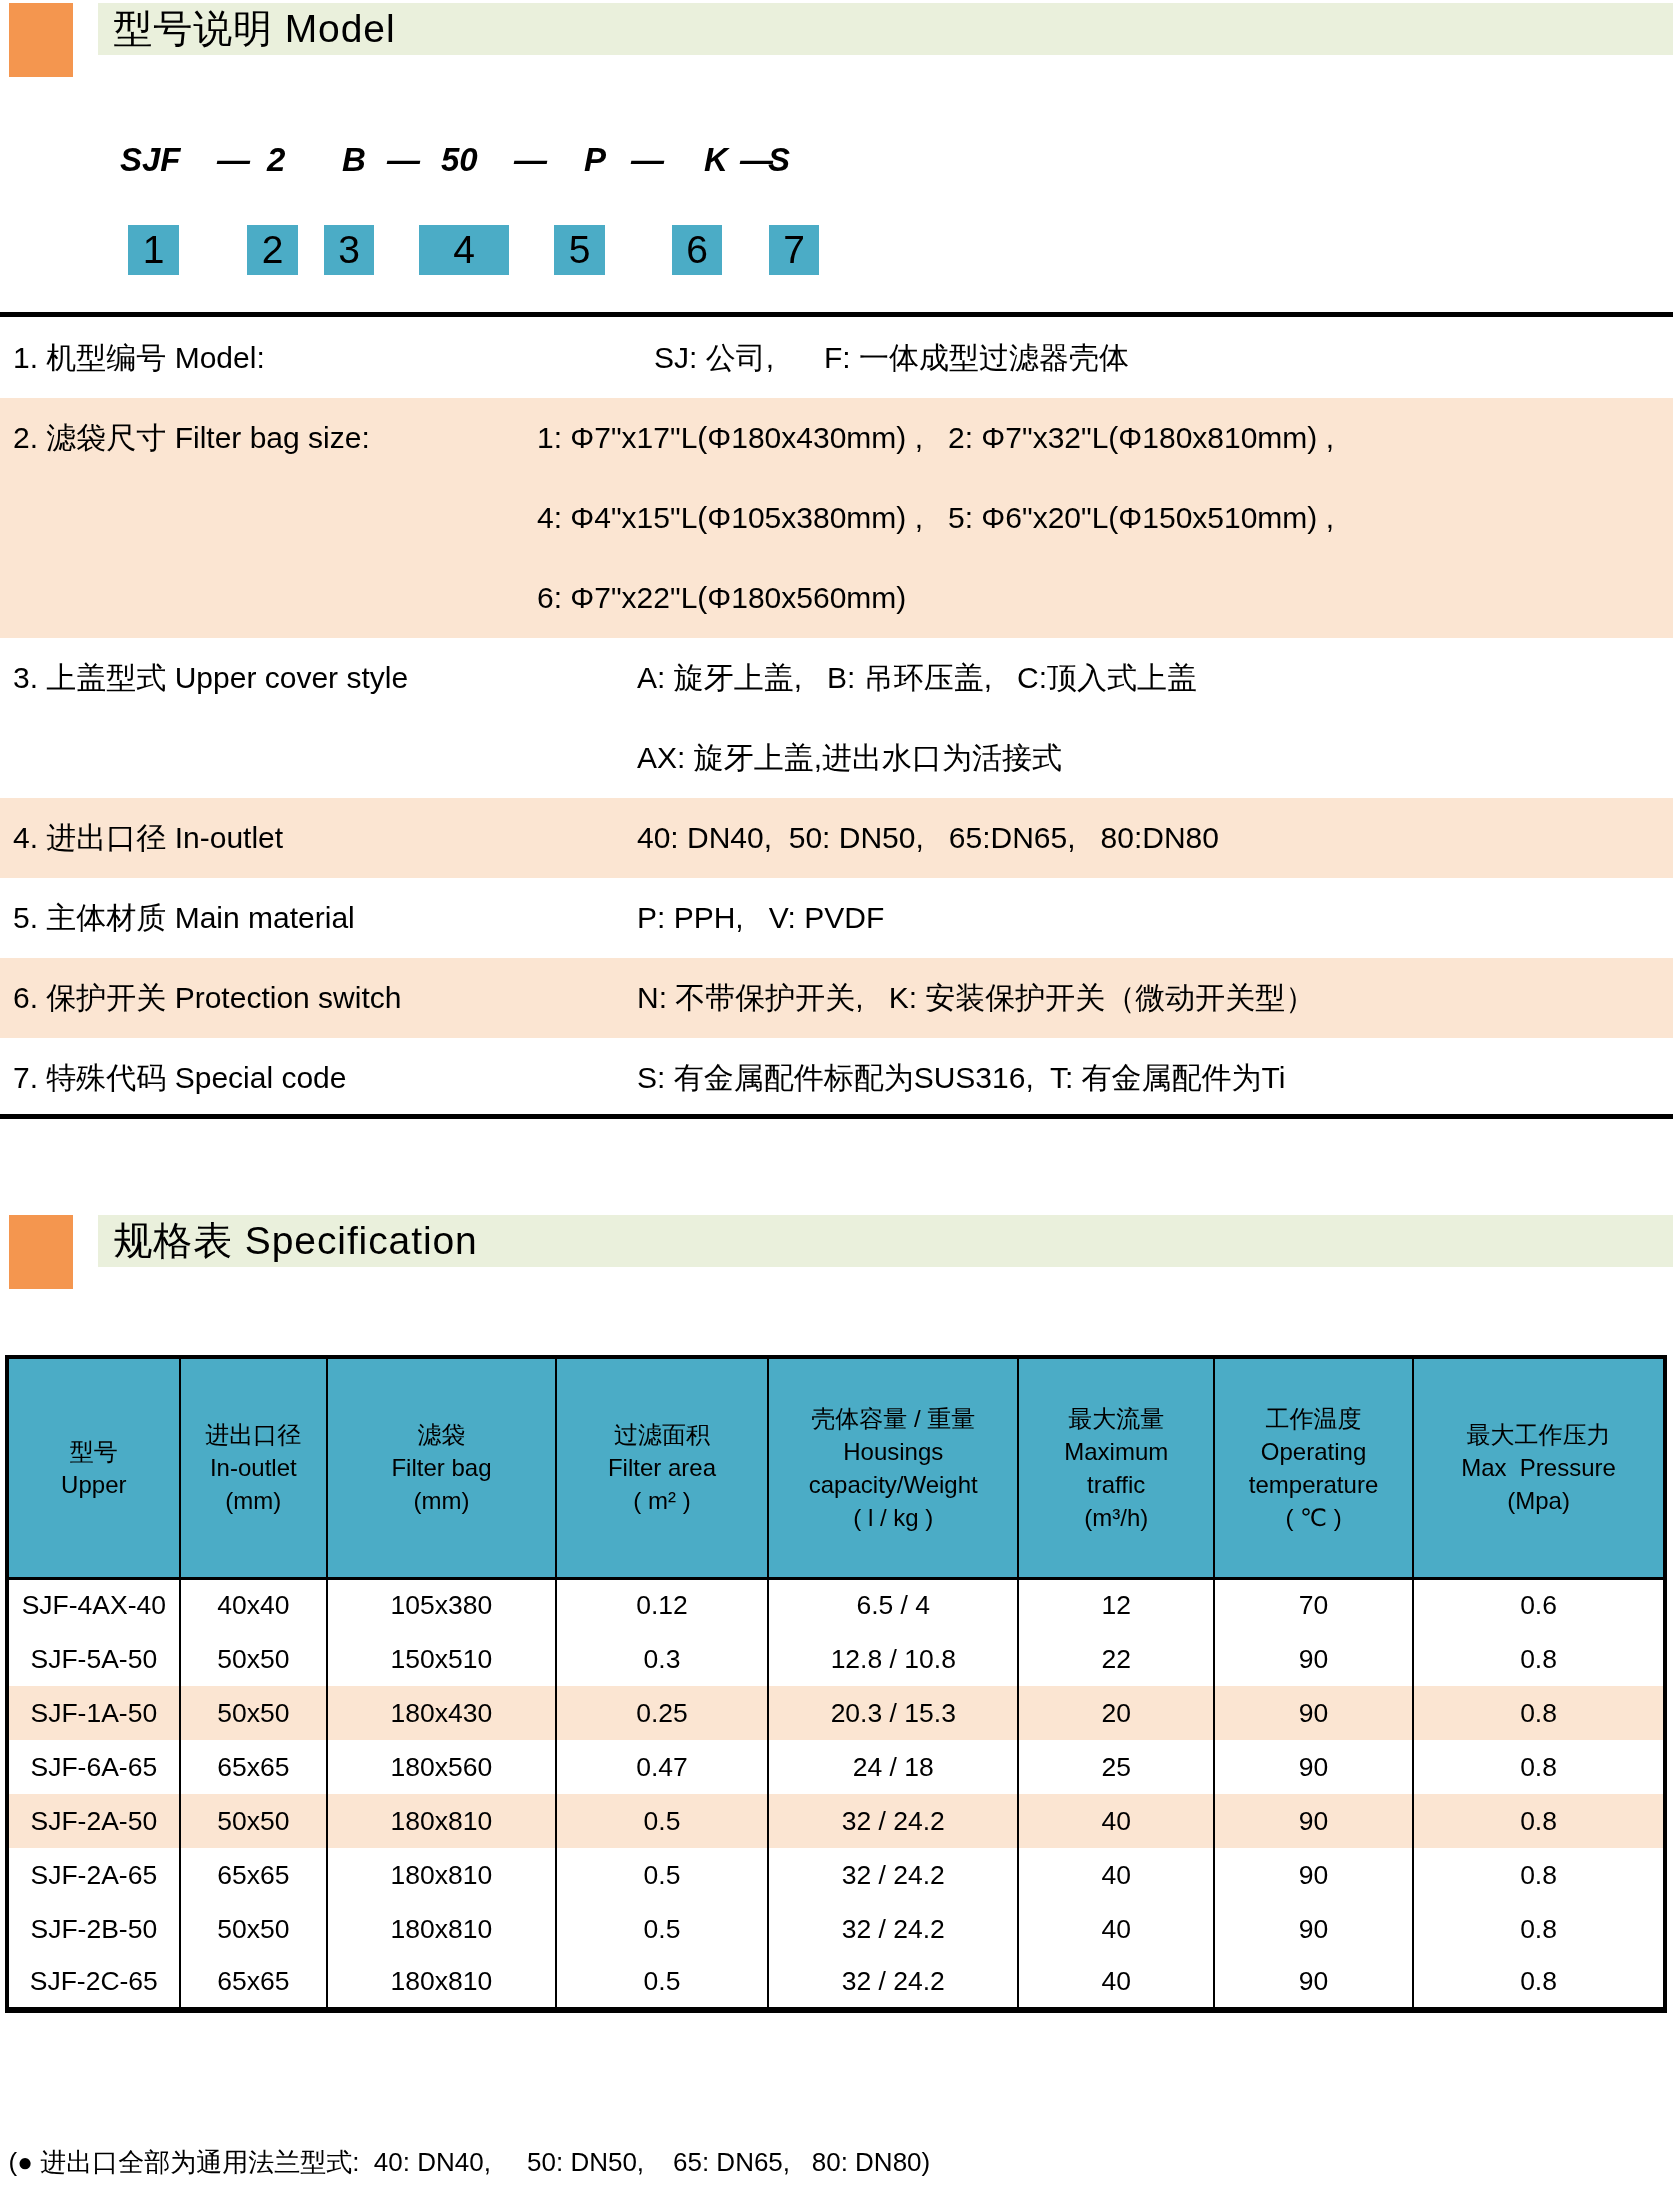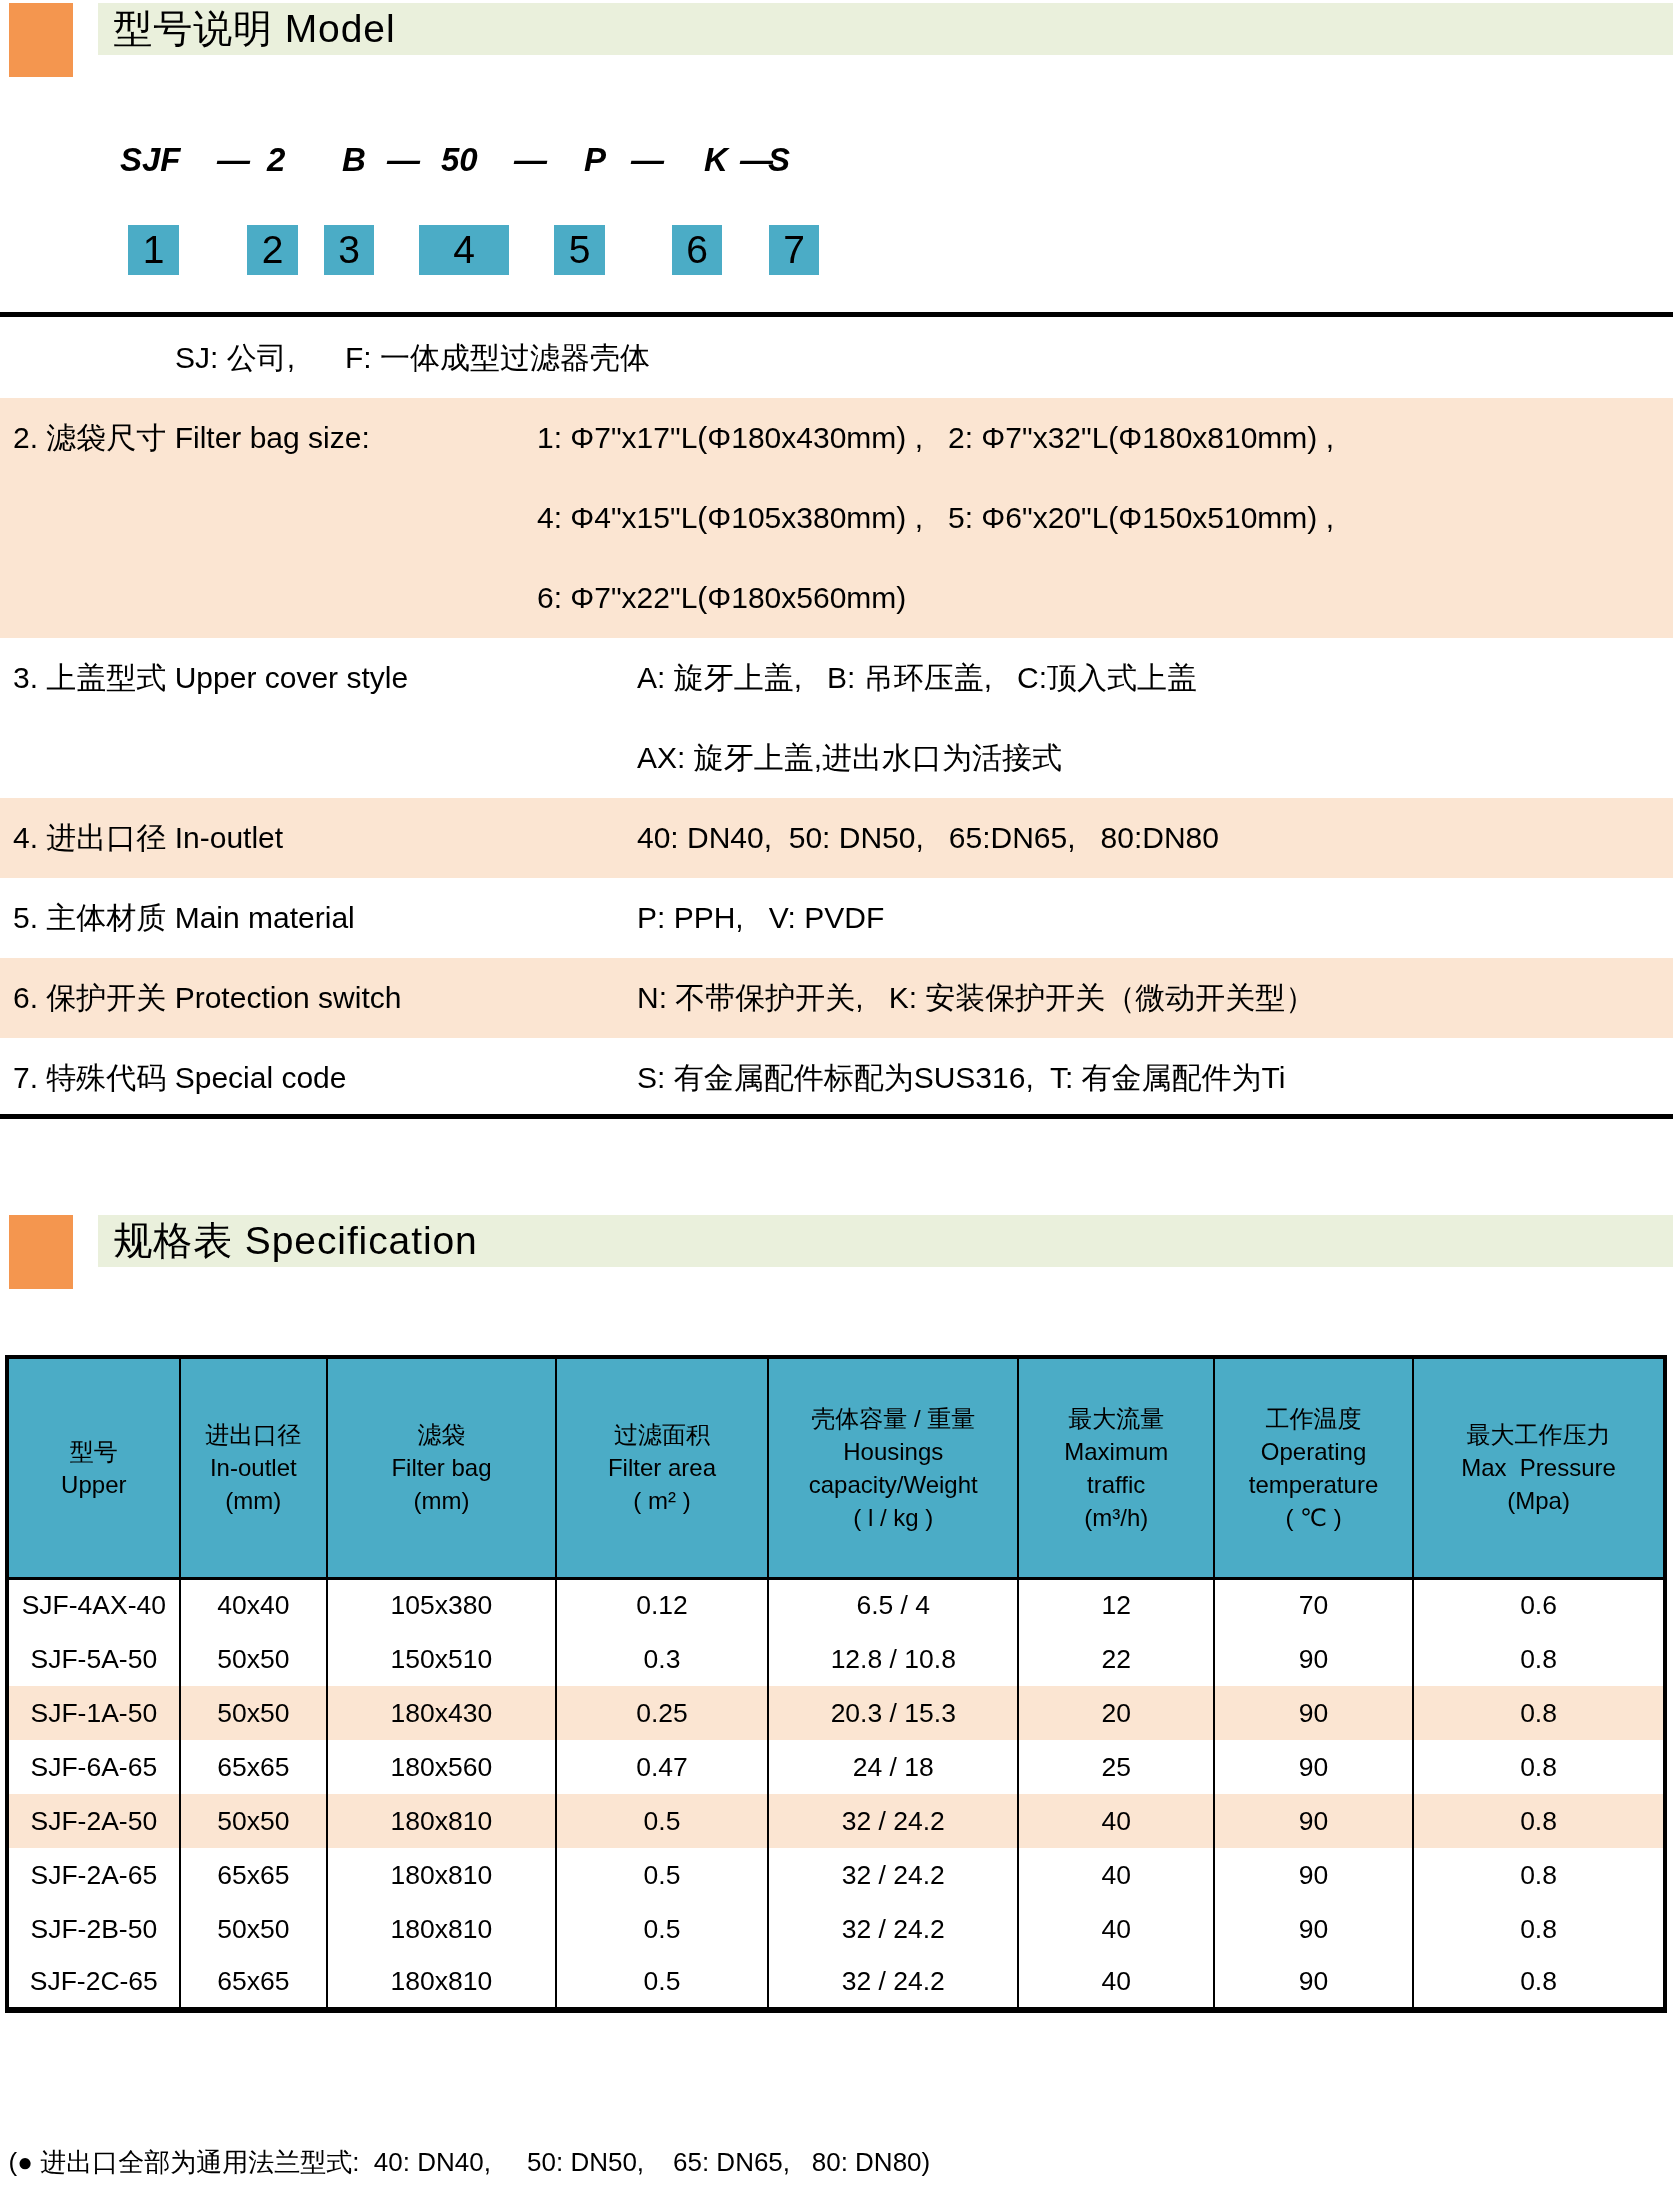--- a/index.html
+++ b/index.html
@@ -97,20 +97,21 @@
     <div class="code-box" style="left: 324px; width: 50px;">3</div>
     <div class="code-box" style="left: 419px; width: 90px;">4</div>
     <div class="code-box" style="left: 554px; width: 51px;">5</div>
     <div class="code-box" style="left: 672px; width: 50px;">6</div>
     <div class="code-box" style="left: 769px; width: 50px;">7</div>
   </div>
 
 <div class="divider" id="divider-top"></div>
 <div id="model-list">
     <div class="mrow">
+      <div class="mlabel">1. 机型编号 Model:</div>
       <div class="mcontent">
         <div class="mline">SJ: 公司,      F: 一体成型过滤器壳体</div>
       </div>
     </div>
     <div class="mrow">
       <div class="mlabel">2. 滤袋尺寸 Filter bag size:</div>
       <div class="mcontent">
         <div class="mline">1: Φ7"x17"L(Φ180x430mm) ,   2: Φ7"x32"L(Φ180x810mm) ,</div>
         <div class="mline">4: Φ4"x15"L(Φ105x380mm) ,   5: Φ6"x20"L(Φ150x510mm) ,</div>
         <div class="mline">6: Φ7"x22"L(Φ180x560mm)</div>

